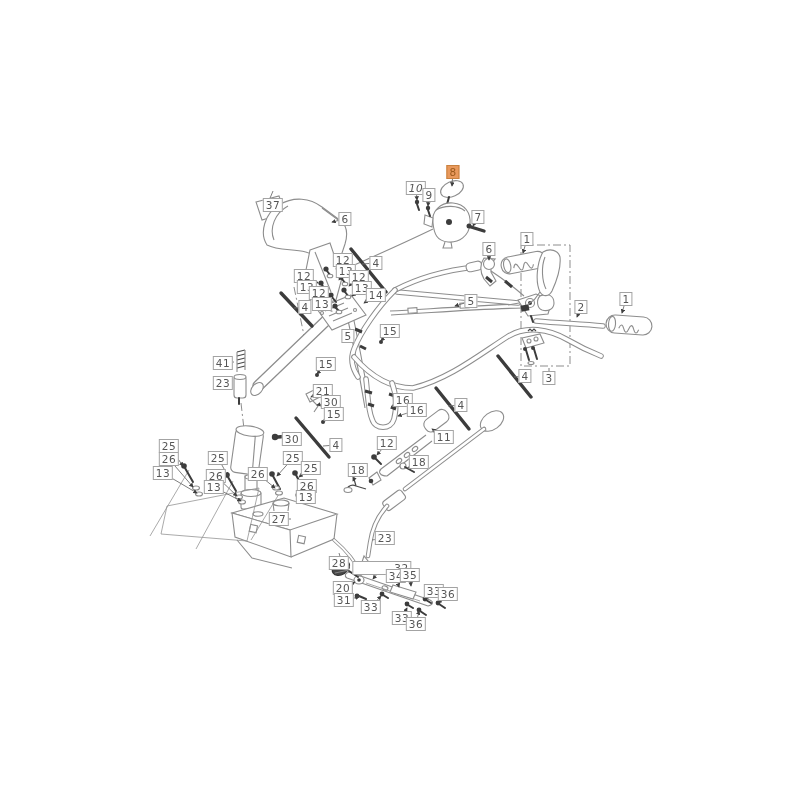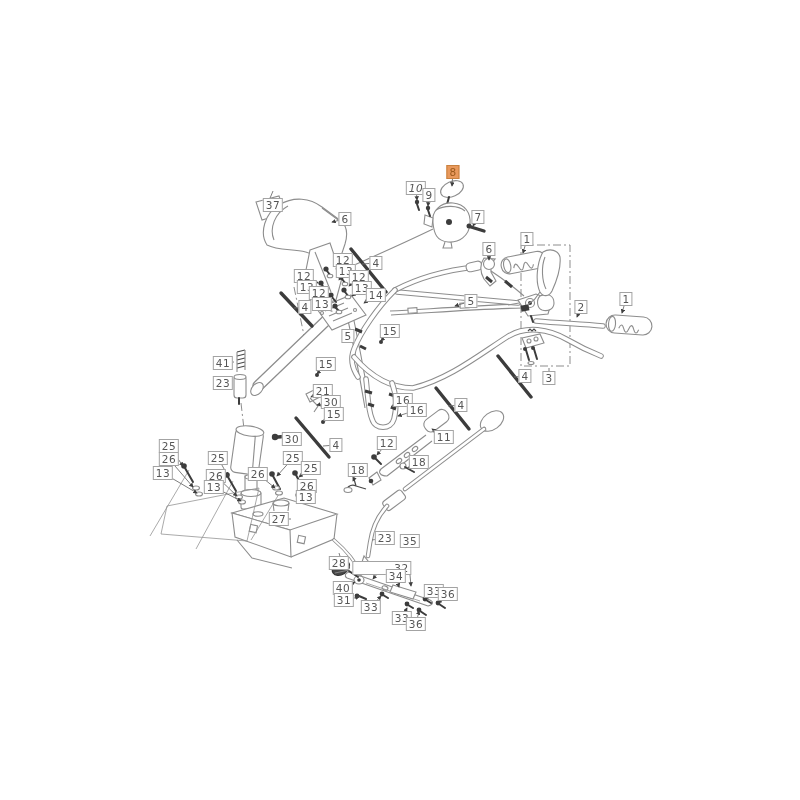--- a/index.html
+++ b/index.html
@@ -403,24 +403,24 @@
       <div class="plabel" style="left: 216px; top: 476px;">26</div>
       <div class="plabel" style="left: 214px; top: 487px;">13</div>
       <div class="plabel" style="left: 293px; top: 458px;">25</div>
       <div class="plabel" style="left: 258px; top: 474px;">26</div>
       <div class="plabel" style="left: 311px; top: 468px;">25</div>
       <div class="plabel" style="left: 307px; top: 486px;">26</div>
       <div class="plabel" style="left: 306px; top: 497px;">13</div>
       <div class="plabel" style="left: 279px; top: 519px;">27</div>
       <div class="plabel" style="left: 339px; top: 553px; margin-top: 10px;">28</div>
       <div class="plabel" style="left: 385px; top: 538px;">23</div>
-      <div class="plabel" style="left: 343px; top: 588px;">40</div>
+      <div class="plabel" style="left: 343px; top: 588px;">20</div>
       <div class="plabel" style="left: 344px; top: 600px;">31</div>
       <div class="plabel" style="left: 382px; top: 568px; padding-left: 41px;">32</div>
       <div class="plabel" style="left: 396px; top: 576px;">34</div>
-      <div class="plabel" style="left: 410px; top: 541px;">35</div>
+      <div class="plabel" style="left: 410px; top: 575px;">35</div>
       <div class="plabel" style="left: 371px; top: 607px;">33</div>
       <div class="plabel" style="left: 434px; top: 591px;">33</div>
       <div class="plabel" style="left: 448px; top: 594px;">36</div>
       <div class="plabel" style="left: 402px; top: 618px;">33</div>
       <div class="plabel" style="left: 416px; top: 624px;">36</div>
     </div>
 </div>
 
 </body></html>

